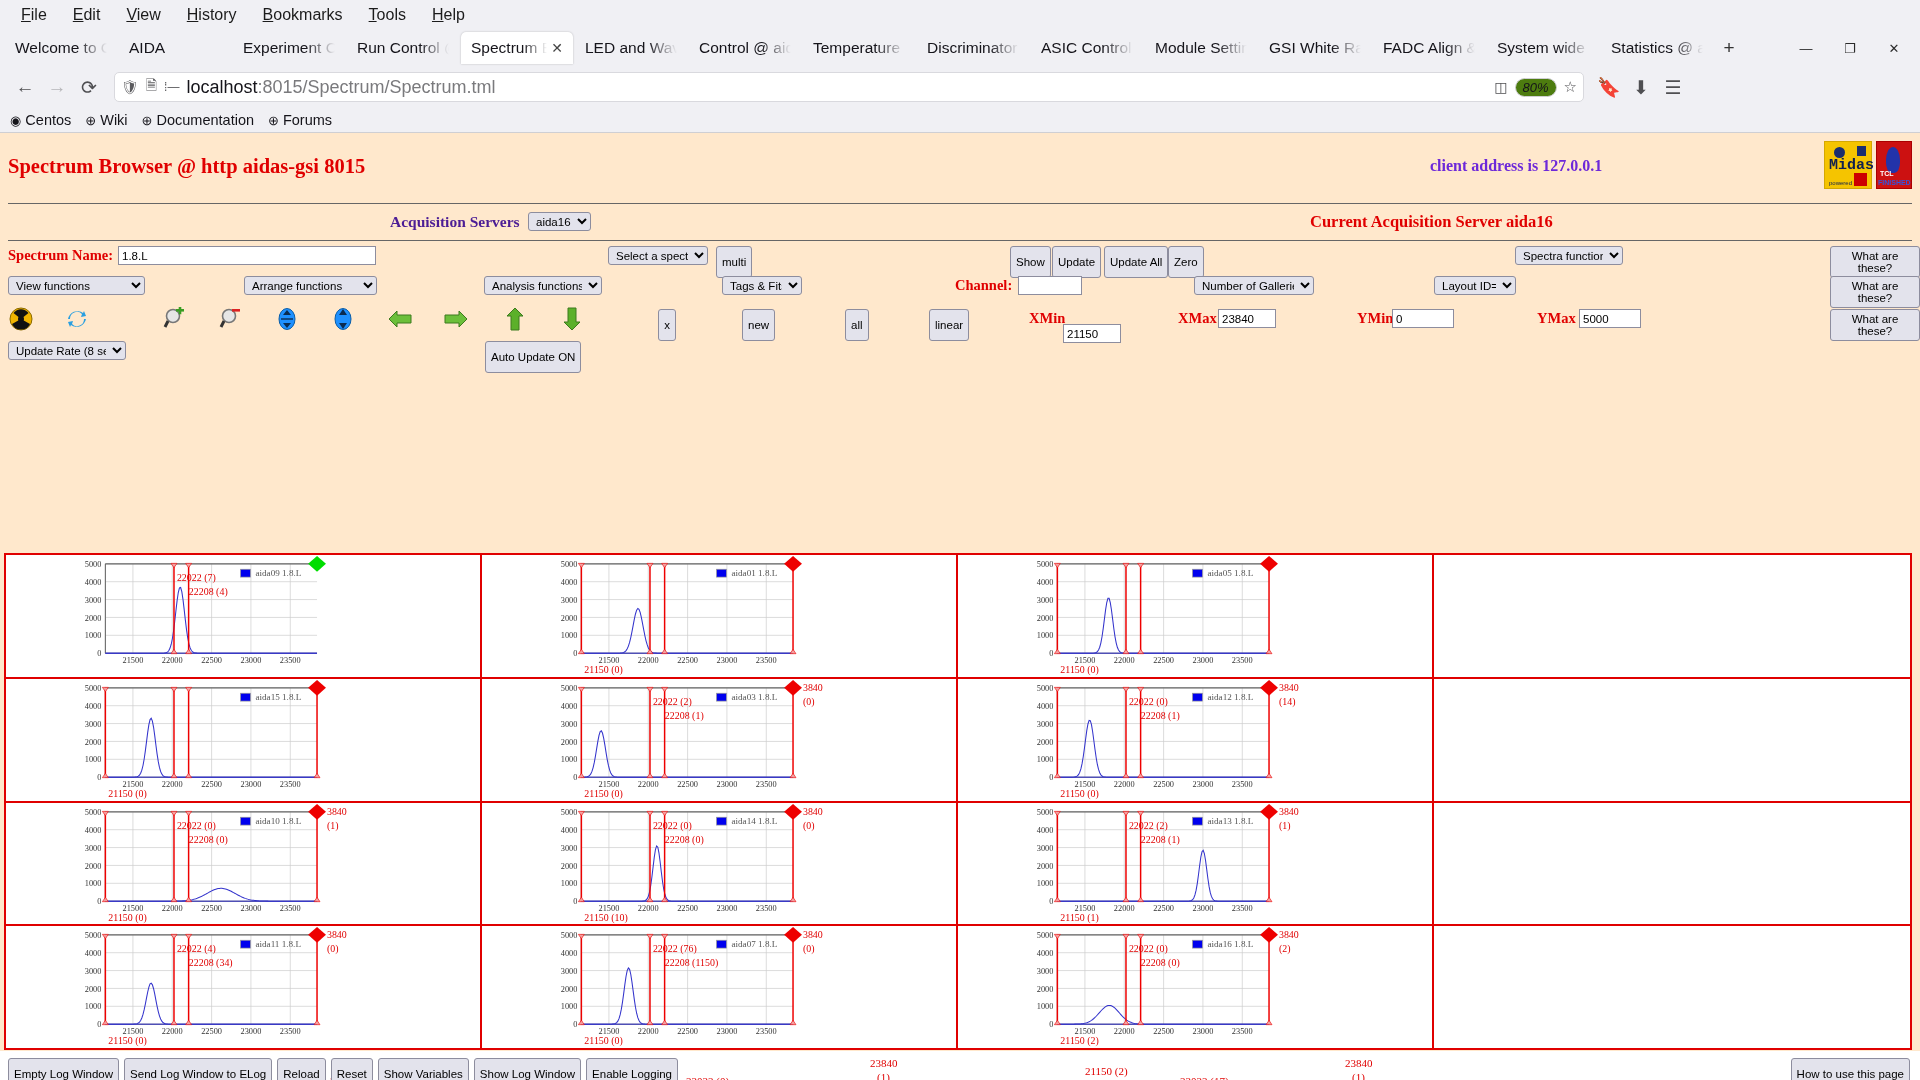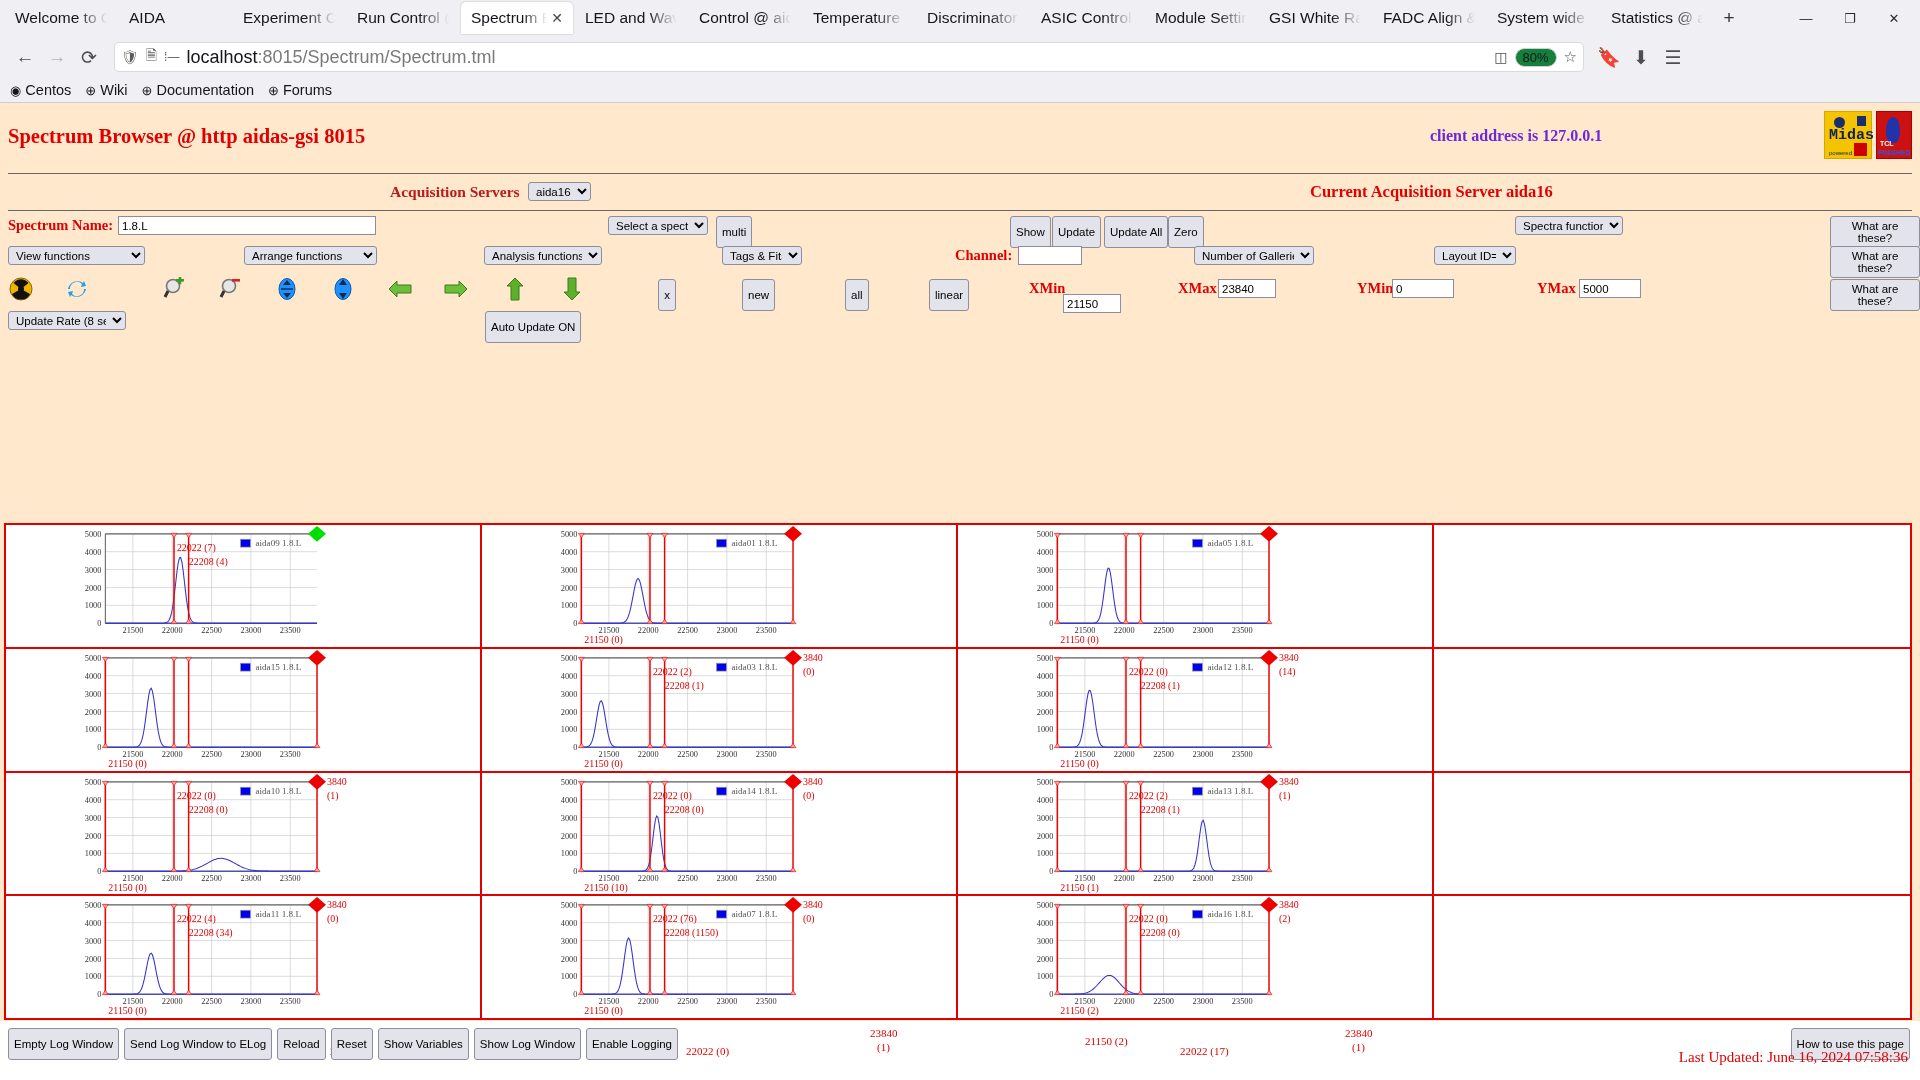--- a/index.html
+++ b/index.html
@@ -54,21 +54,21 @@
   .navicon.dim { color:#b5b5b8; }
   .urlbar {
     flex:1 1 auto; height:30px; background:#fff; border-radius:5px;
     display:flex; align-items:center; padding:0 6px; gap:7px;
     margin:0 8px; border:1px solid #d9d9de; max-width:1470px;
   }
   .urlbar .u-txt { font-size:18px; color:#15141a; flex:1 1 auto;}
   .urlbar .u-txt .dimp { color:#7a7a7d; }
   .zoombadge {
     font-size:13px; color:#15141a; border:1px solid #cfcfd3;
-    border-radius:10px; padding:1px 7px; background:#15803d;
+    border-radius:10px; padding:1px 7px; background:#4d7c0f;font-style:italic;
   }
   .bookmarkbar {
     height:25px; display:flex; align-items:center; gap:14px;
     background:#f0f0f4; padding:0 10px; font-size:14.5px; color:#15141a;
     border-bottom:1px solid #cfcfd3;
   }
   .bm { display:flex; align-items:center; gap:4px; }
   .bm .globe { font-size:13px; }
 
   
@@ -127,21 +127,21 @@
   .logo-tcl .fin {
     position:absolute; left:1px; bottom:2px; color:#3355dd;
     font-size:7px; font-weight:bold; background:#cc1111;
     font-family:"Liberation Sans",sans-serif;
   }
 
   .hr-main { border:0; border-top:1.5px solid #666; margin:0 8px; }
 
   .acqrow { position:relative; height:36px; }
   .acqlabel {
-    position:absolute; left:390px; top:9px; color:#b91c1c;
+    position:absolute; left:390px; top:9px; color:#4c1d95;
     font-weight:bold; font-size:15.5px; font-family:"Liberation Serif",serif;
   }
   .curacq {
     position:absolute; left:1310px; top:8px; color:#e00000;
     font-weight:bold; font-size:16.5px; font-family:"Liberation Serif",serif;
   }
 
   select.ui, button.ui, input.ui {
     font-family:"Liberation Sans", sans-serif;
     font-size:11.5px; color:#000;
@@ -199,20 +199,29 @@
   .overflow-ann {
     position:absolute; color:#e00000; font-size:11px;
     font-family:"Liberation Serif",serif; white-space:nowrap;
   }
 </style>
 </head>
 <body>
 
 <div class="chrome">
 
+  <div class="menubar" id="menubar">
+      <div class="mi"><u>F</u>ile</div>
+      <div class="mi"><u>E</u>dit</div>
+      <div class="mi"><u>V</u>iew</div>
+      <div class="mi"><u>H</u>istory</div>
+      <div class="mi"><u>B</u>ookmarks</div>
+      <div class="mi"><u>T</u>ools</div>
+      <div class="mi"><u>H</u>elp</div>
+    </div>
 
   <div class="tabstrip" id="tabstrip">
       <div class="tab">
         <span class="tl">Welcome to Centos</span>
       </div>
       <div class="tab">
         <span class="tl">AIDA</span>
       </div>
       <div class="tab">
         <span class="tl">Experiment Control</span>

